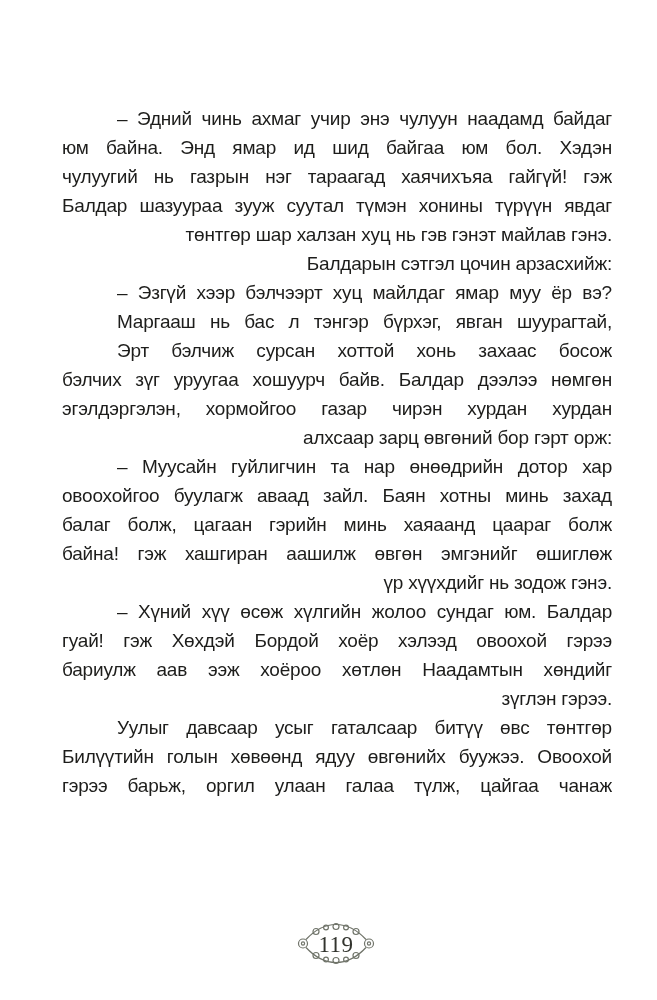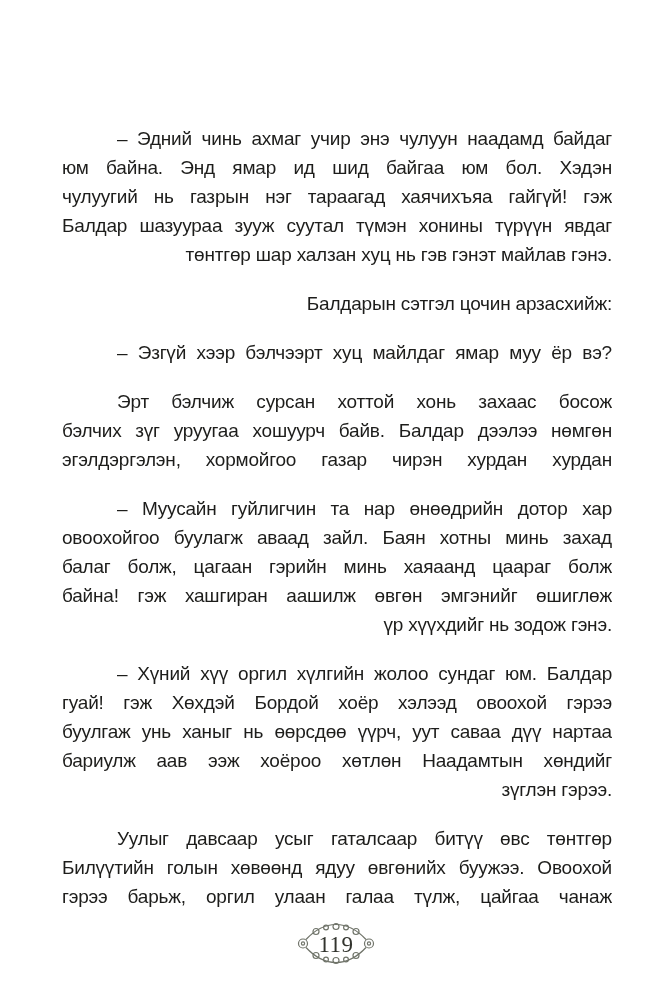--- a/index.html
+++ b/index.html
@@ -33,21 +33,20 @@
     white-space: normal;
     overflow: hidden;
     text-align: right;
   }
   .line.j {
     text-align: justify;
     text-align-last: justify;
   }
   .line.ind {
     text-indent: 55px;
-    margin-top: 20px;
   }
   .pagenum-wrap {
     position: absolute;
     left: 294px;
     top: 920px;
     width: 84px;
     height: 47px;
   }
   .pagenum-wrap svg { display: block; }
 </style>
@@ -66,35 +65,38 @@
       </div>
       <div class="para">
         <div class="line ind">Балдарын сэтгэл цочин арзасхийж:</div>
       </div>
       <div class="para">
         <div class="line j ind">– Эзгүй хээр бэлчээрт хуц майлдаг ямар муу ёр вэ?</div>
       </div>
       <div class="para">
       </div>
       <div class="para">
+        <div class="line j ind">Маргааш нь бас л тэнгэр бүрхэг, явган шуурагтай,</div>
+      </div>
+      <div class="para">
         <div class="line j ind">Эрт бэлчиж сурсан хоттой хонь захаас босож</div>
         <div class="line j">бэлчих зүг уруугаа хошуурч байв. Балдар дээлээ нөмгөн</div>
         <div class="line j">эгэлдэргэлэн, хормойгоо газар чирэн хурдан хурдан</div>
+        <div class="line">алхсаар зарц өвгөний бор гэрт орж:</div>
       </div>
       <div class="para">
         <div class="line j ind">– Муусайн гуйлигчин та нар өнөөдрийн дотор хар</div>
         <div class="line j">овоохойгоо буулагж аваад зайл. Баян хотны минь захад</div>
         <div class="line j">балаг болж, цагаан гэрийн минь хаяаанд цаараг болж</div>
         <div class="line j">байна! гэж хашгиран аашилж өвгөн эмгэнийг өшиглөж</div>
         <div class="line">үр хүүхдийг нь зодож гэнэ.</div>
       </div>
       <div class="para">
-        <div class="line j ind">– Хүний хүү оргил хүлгийн жолоо сундаг юм. Балдар</div>
+        <div class="line j ind">– Хүний хүү өсөж хүлгийн жолоо сундаг юм. Балдар</div>
         <div class="line j">гуай! гэж Хөхдэй Бордой хоёр хэлээд овоохой гэрээ</div>
-        <div class="line j">буулгаж унь ханыг нь өөрсдөө үүрч, уут саваа дүү нартаа</div>
         <div class="line j">бариулж аав ээж хоёроо хөтлөн Наадамтын хөндийг</div>
         <div class="line">зүглэн гэрээ.</div>
       </div>
       <div class="para">
         <div class="line j ind">Уулыг давсаар усыг гаталсаар битүү өвс төнтгөр</div>
         <div class="line j">Билүүтийн голын хөвөөнд ядуу өвгөнийх буужээ. Овоохой</div>
         <div class="line j">гэрээ барьж, оргил улаан галаа түлж, цайгаа чанаж</div>
       </div>
     </div>
 

